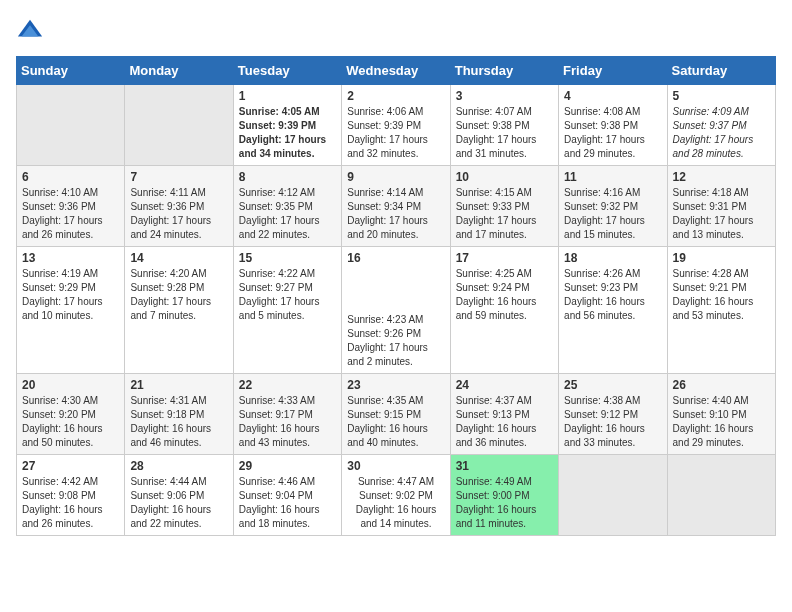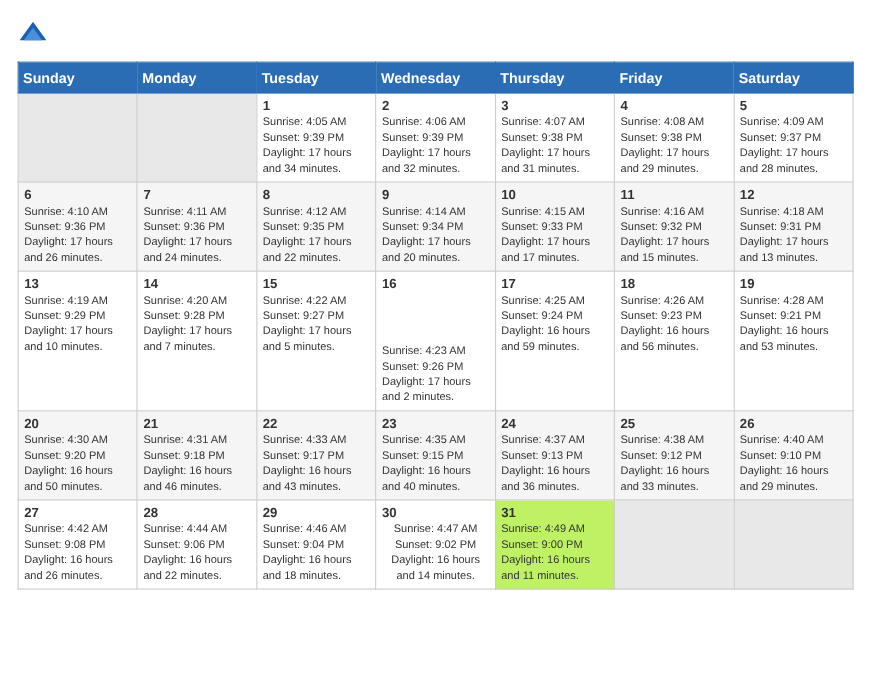--- a/index.html
+++ b/index.html
@@ -127,21 +127,21 @@
         <th>Friday</th>
         <th>Saturday</th>
       </tr>
   </thead>
   <tbody id="calendar-body">
   <tr>
         <td class="empty-cell"></td>
         <td class="empty-cell"></td>
         <td style="background: rgb(255, 255, 255);">
           <span class="day-number">1</span>
-          <div class="day-info" style="white-space: pre-line;">Sunrise: 4:05 AM
+          <div class="day-info" style="white-space: pre-line; font-weight: bold;">Sunrise: 4:05 AM
 Sunset: 9:39 PM
 Daylight: 17 hours and 34 minutes.</div>
         </td>
         <td style="background: rgb(255, 255, 255);">
           <span class="day-number">2</span>
           <div class="day-info" style="white-space: pre-line;">Sunrise: 4:06 AM
 Sunset: 9:39 PM
 Daylight: 17 hours and 32 minutes.</div>
         </td>
         <td style="background: rgb(255, 255, 255);">
@@ -151,21 +151,21 @@
 Daylight: 17 hours and 31 minutes.</div>
         </td>
         <td style="background: rgb(255, 255, 255);">
           <span class="day-number">4</span>
           <div class="day-info" style="white-space: pre-line;">Sunrise: 4:08 AM
 Sunset: 9:38 PM
 Daylight: 17 hours and 29 minutes.</div>
         </td>
         <td style="background: rgb(255, 255, 255);">
           <span class="day-number">5</span>
-          <div class="day-info" style="white-space: pre-line;">Sunrise: 4:09 AM
+          <div class="day-info" style="white-space: pre-line; font-style: italic;">Sunrise: 4:09 AM
 Sunset: 9:37 PM
 Daylight: 17 hours and 28 minutes.</div>
         </td>
       </tr>
       <tr>
         <td style="background: rgb(245, 245, 245);">
           <span class="day-number">6</span>
           <div class="day-info" style="white-space: pre-line;">Sunrise: 4:10 AM
 Sunset: 9:36 PM
 Daylight: 17 hours and 26 minutes.</div>
@@ -313,21 +313,21 @@
           <div class="day-info" style="white-space: pre-line;">Sunrise: 4:46 AM
 Sunset: 9:04 PM
 Daylight: 16 hours and 18 minutes.</div>
         </td>
         <td style="background: rgb(255, 255, 255);">
           <span class="day-number">30</span>
           <div class="day-info" style="white-space: pre-line; text-align: center;">Sunrise: 4:47 AM
 Sunset: 9:02 PM
 Daylight: 16 hours and 14 minutes.</div>
         </td>
-        <td style="background: #bef264; margin-left: 36px;">
+        <td style="background: #86efac; margin-left: 36px;">
           <span class="day-number">31</span>
           <div class="day-info" style="white-space: pre-line;">Sunrise: 4:49 AM
 Sunset: 9:00 PM
 Daylight: 16 hours and 11 minutes.</div>
         </td>
         <td class="empty-cell"></td>
         <td class="empty-cell"></td>
       </tr>
     </tbody>
 </table>

